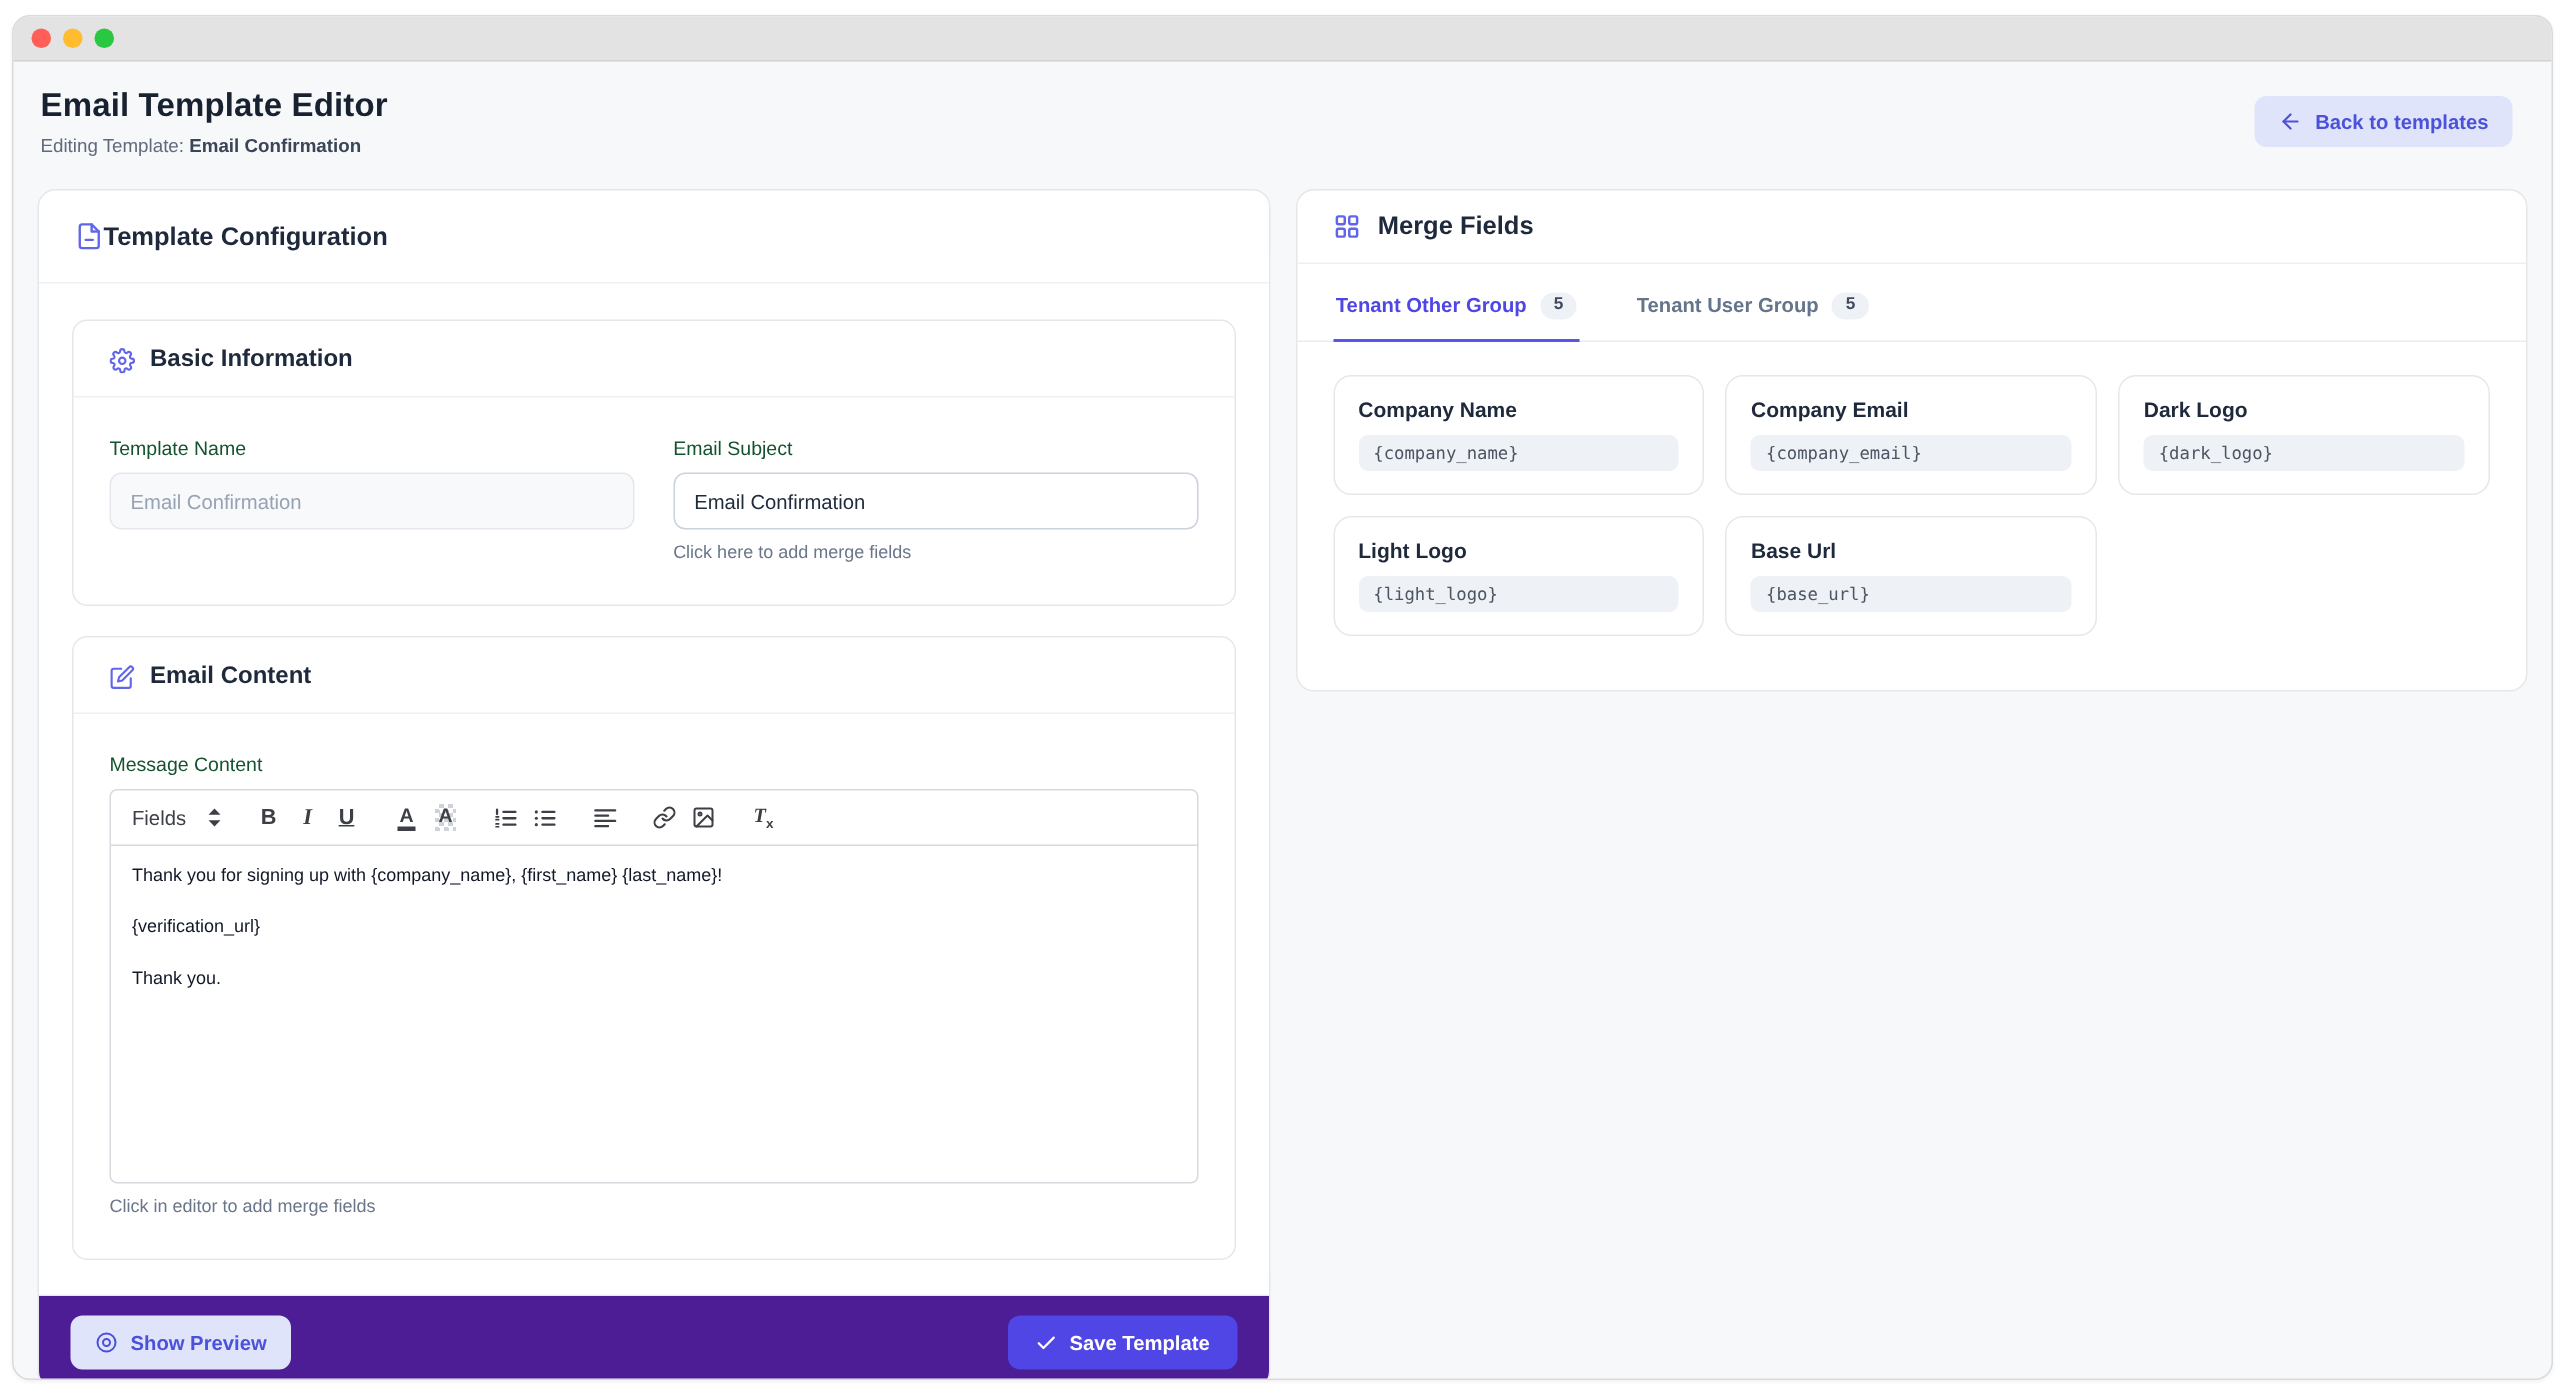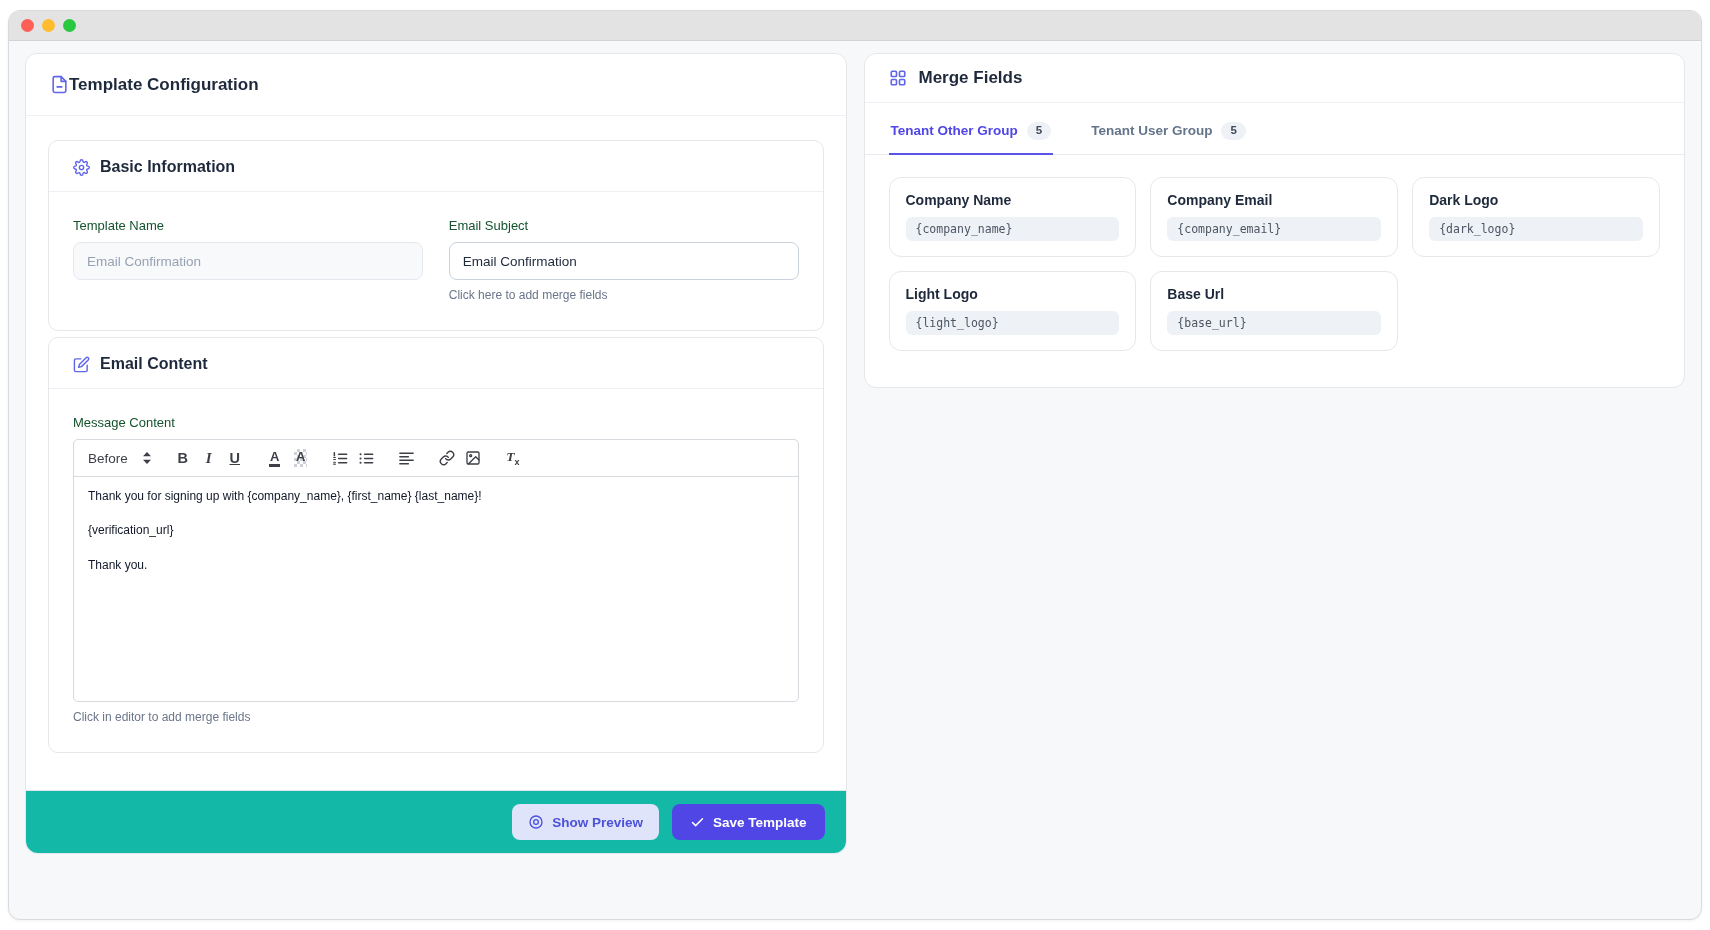--- a/index.html
+++ b/index.html
@@ -31,21 +31,21 @@
   .panel { background:#ffffff; border:1px solid #e5e7eb; border-radius:12px; flex:1 1 0;
     display:flex; flex-direction:column; }
   .panel-left { height:801px; }
   .panel-header { display:flex; align-items:center; padding:0 24px; height:62px;
     border-bottom:1px solid #eef0f3; flex:0 0 auto; }
   .panel-title { font-size:17px; font-weight:700; color:#1e293b; }
 
   .panel-body { padding:24px 22px 10px; flex:1 1 auto; }
 
   .section-card { border:1px solid #e5e7eb; border-radius:10px; background:#fff; }
-  .section-card + .section-card { margin-top:6px; }
+  .section-card + .section-card { margin-top:20px; }
   .section-header { display:flex; align-items:center; gap:10px; padding:17px 24px 15px;
     border-bottom:1px solid #eef0f3; }
   .section-title { font-size:16px; font-weight:700; color:#1e293b; }
   .section-body { padding:26px 24px 28px; }
 
   .fields-grid { display:grid; grid-template-columns:1fr 1fr; gap:26px; }
   .field-label { display:block; font-size:13px; font-weight:400; color:#14532d; margin-bottom:9px; }
   .text-input { width:100%; height:38px; border-radius:8px; padding:0 13px; font-size:13.5px;
     font-family:"Liberation Sans",sans-serif; outline:none; }
   .input-muted { background:#f8f9fb; border:1px solid #e4e8ee; color:#97a2b2; }
@@ -66,22 +66,22 @@
   .tb-A { position:relative; font-size:13px; font-weight:700; color:#3c3f46; line-height:1; padding-bottom:4px; }
   .tb-A .bar { position:absolute; left:-1px; right:-1px; bottom:0; height:3px; background:#3c3f46; }
   .tb-A.hl { padding:1px 2px 4px;
     background:repeating-conic-gradient(#cfd3d9 0% 25%, #ffffff 0% 50%) 0 0/6px 6px; }
   .tb-tx { font-size:13.5px; font-weight:700; color:#3c3f46; font-family:"Liberation Serif",serif; font-style:italic; }
   .tb-tx sub { font-style:normal; font-family:"Liberation Sans",sans-serif; font-weight:700; font-size:9px; }
 
   .editor-content { height:224px; padding:11px 14px; font-size:12px; line-height:1.45; color:#111827; overflow:hidden; }
   .editor-content p { min-height:17px; }
 
-  .panel-footer { margin-top:auto; border-top:1px solid #e3e8ef; background:#14b8a6;
-    border-radius:0 0 12px 12px; padding:13px 21px; display:flex; justify-content:flex-end; gap:13px; flex:0 0 auto; }
+  .panel-footer { margin-top:auto; border-top:1px solid #e3e8ef; background:#4c1d95;
+    border-radius:0 0 12px 12px; padding:13px 21px; display:flex; justify-content:space-between; gap:13px; flex:0 0 auto; }
   .panel-footer .btn-soft { height:36px; }
 
   .mf-header { display:flex; align-items:center; justify-content:space-between; padding:14px 24px;
     border-bottom:1px solid #eef0f3; }
   .mf-title-wrap { display:flex; align-items:center; gap:12px; }
   .search-box { position:relative; width:252px; }
   .search-box input { width:100%; height:36px; border:1px solid #c9d2dd; border-radius:8px;
     padding:0 12px 0 34px; font-size:13px; color:#334155; outline:none; background:#fff;
     font-family:"Liberation Sans",sans-serif; }
   .search-box input::placeholder { color:#9aa5b5; }
@@ -107,20 +107,37 @@
 <body>
 
 <div class="window">
 
   <div class="titlebar">
     <span class="light red"></span>
     <span class="light yellow"></span>
     <span class="light green"></span>
   </div>
 
+  <div class="app-header">
+    <div>
+      <div class="page-title">Email Template Editor</div>
+      <div class="page-subtitle">
+        <span>Editing Template: </span><b>Email Confirmation</b>
+      </div>
+    </div>
+    <button class="btn btn-soft" style="margin-top:7px;">
+      <span>
+        <svg width="16" height="16" viewBox="0 0 24 24" fill="none" stroke="#4b51d8" stroke-width="2.2" stroke-linecap="round" stroke-linejoin="round">
+            <line x1="19" y1="12" x2="5" y2="12"></line>
+            <polyline points="12 19 5 12 12 5"></polyline>
+          </svg>
+      </span>
+      <span>Back to templates</span>
+    </button>
+  </div>
 
   <div class="main">
 
     <div class="panel panel-left">
       <div class="panel-header">
         <span class="icon-indigo">
           <svg width="19" height="19" viewBox="0 0 24 24" fill="none" stroke="#6166e8" stroke-width="2" stroke-linecap="round" stroke-linejoin="round">
               <path d="M14 2H6a2 2 0 0 0-2 2v16a2 2 0 0 0 2 2h12a2 2 0 0 0 2-2V8z"></path>
               <polyline points="14 2 14 8 20 8"></polyline>
               <line x1="9" y1="15" x2="15" y2="15"></line>
@@ -166,21 +183,21 @@
             </span>
             <span class="section-title">Email Content</span>
           </div>
           <div class="section-body">
             <label class="field-label">Message Content</label>
 
             <div class="editor">
               <div class="editor-toolbar">
                 <div class="tb-group">
                   <button class="tb-select">
-                    <span>Before</span>
+                    <span>Fields</span>
                     <span>
                       <svg width="10" height="14" viewBox="0 0 10 14" fill="#3c3f46">
                           <polygon points="5,1 9,5.2 1,5.2"></polygon>
                           <polygon points="5,13 1,8.8 9,8.8"></polygon>
                         </svg>
                     </span>
                   </button>
                 </div>
                 <div class="tb-group">
                   <button class="tb-btn">

